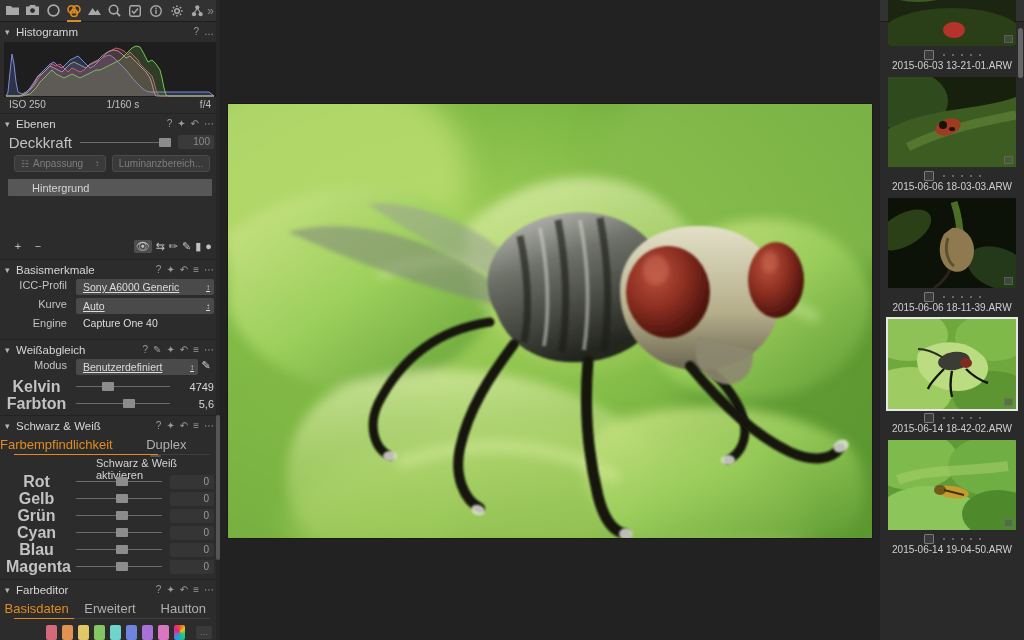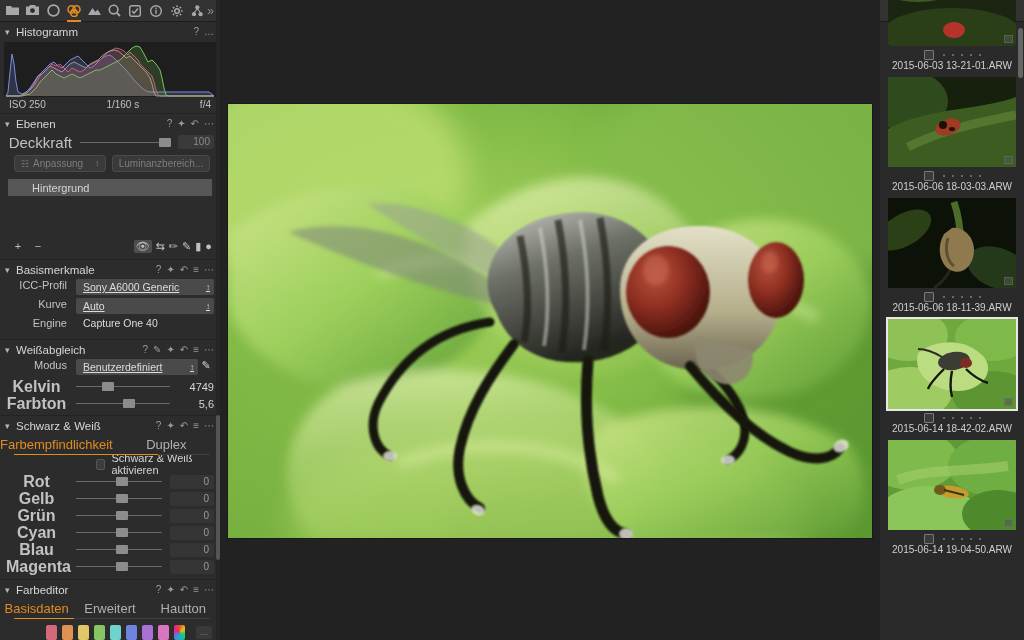--- a/index.html
+++ b/index.html
@@ -138,21 +138,21 @@
 
   
   .tabs { display: flex; height: 20px; border-bottom: 1px solid #e08b20; }
   .tab {
     flex: 1; text-align: center; font-size: 13px; color: #b0b0b0;
     line-height: 20px;
   }
   .tab.active { color: #e08b20; }
   .tabs.tab3 .tab { flex: 1; }
 
-  .checkrow { display: flex; align-items: center; height: 18px; padding-left: 96px; }
+  .checkrow { display: flex; align-items: center; height: 18px; padding-left: 96px; flex-direction: column; }
   .chk {
     width: 11px; height: 11px; background: #3d3d3d; border: 1px solid #565656;
     border-radius: 2px; margin-right: 6px;
   }
   .checkrow .ctext { color: #d5d5d5; font-size: 11px; }
 
   
   #swatch-row { display: flex; align-items: center; gap: 5px; padding: 6px 8px 0 46px; }
   .swatch { width: 15px; height: 15px; border-radius: 2px; }
   .swatch.rainbow {

